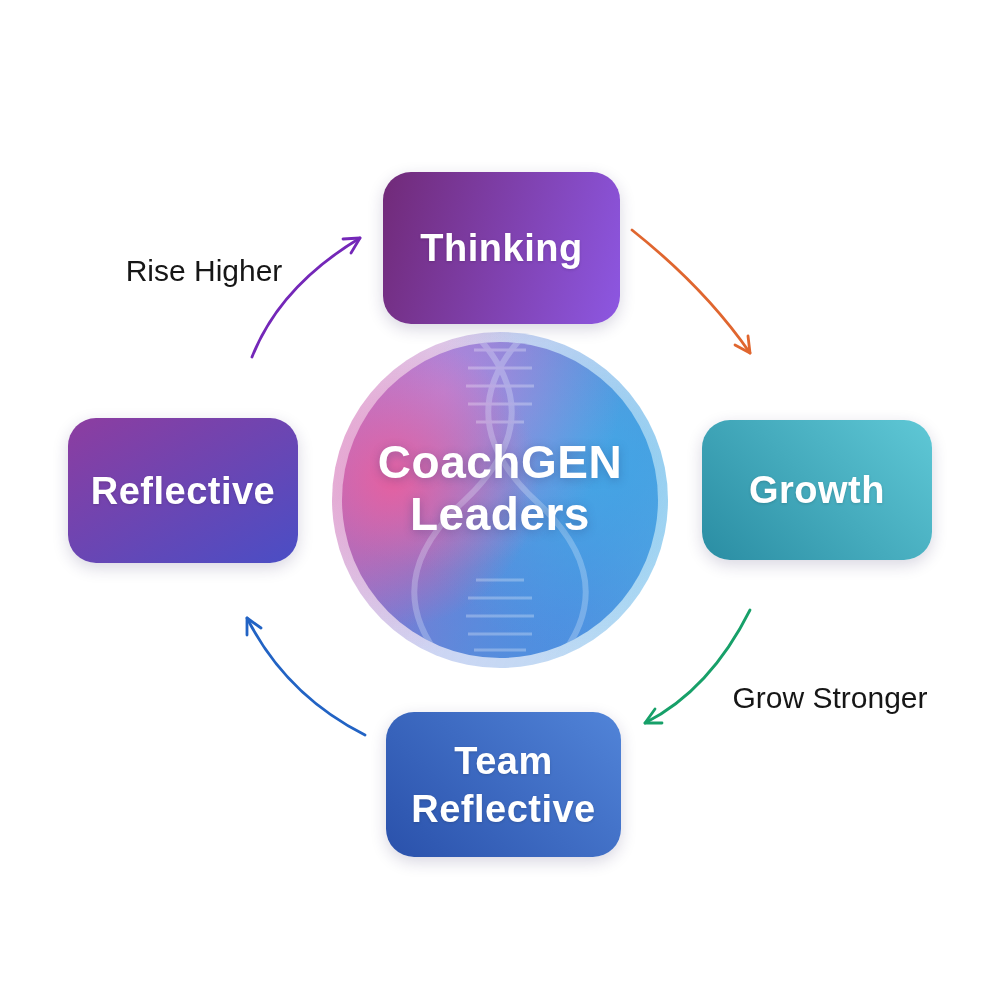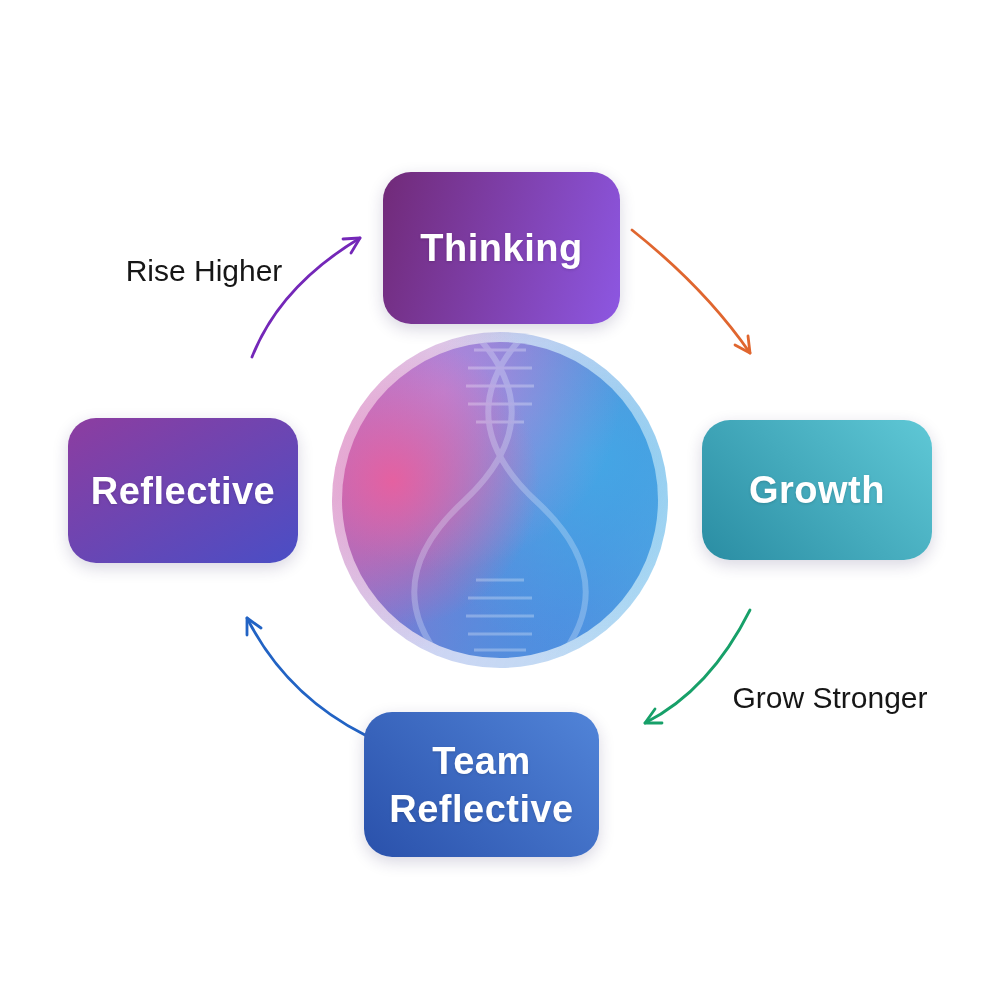--- a/index.html
+++ b/index.html
@@ -11,21 +11,21 @@
   .node{
     position:absolute;border-radius:28px;display:flex;flex-direction:column;
     align-items:center;justify-content:center;color:#ffffff;
     box-shadow:0 5px 16px rgba(40,30,90,0.18);
     text-align:center;
   }
   .node-line{font-size:38px;font-weight:600;line-height:48px;letter-spacing:0.5px;
     text-shadow:0 1px 3px rgba(0,0,0,0.15);}
   .node-top{left:383px;top:130px;width:237px;height:152px;margin-top:42px;}
   .node-right{left:702px;top:420px;width:230px;height:140px;}
-  .node-bottom{left:364px;top:712px;width:235px;height:145px;}
+  .node-bottom{left:386px;top:712px;width:235px;height:145px;}
   .node-left{left:68px;top:418px;width:230px;height:145px;}
   
   .hub-halo{
     position:absolute;left:332px;top:332px;width:336px;height:336px;border-radius:50%;
     background:
       radial-gradient(circle at 18% 42%, rgba(236,110,170,0.55), rgba(236,110,170,0) 55%),
       radial-gradient(circle at 80% 40%, rgba(90,190,235,0.55), rgba(90,190,235,0) 60%),
       linear-gradient(115deg, rgba(205,150,215,0.45), rgba(130,150,225,0.4), rgba(110,190,235,0.5));
   }
   .hub{
@@ -107,19 +107,23 @@
           <line x1="124" y1="44" x2="192" y2="44"></line>
           <line x1="126" y1="62" x2="190" y2="62"></line>
           <line x1="134" y1="80" x2="182" y2="80"></line>
           <line x1="134" y1="238" x2="182" y2="238"></line>
           <line x1="126" y1="256" x2="190" y2="256"></line>
           <line x1="124" y1="274" x2="192" y2="274"></line>
           <line x1="126" y1="292" x2="190" y2="292"></line>
           <line x1="132" y1="308" x2="184" y2="308"></line>
         </g>
       </svg>
+      <div class="hub-text">
+        <div>CoachGEN</div>
+        <div>Leaders</div>
+      </div>
     </div>
   </div>
 
   <div class="flow-label lbl-rise">Rise Higher</div>
   <div class="flow-label lbl-grow">Grow Stronger</div>
 
 </div>
 
 </body></html>

